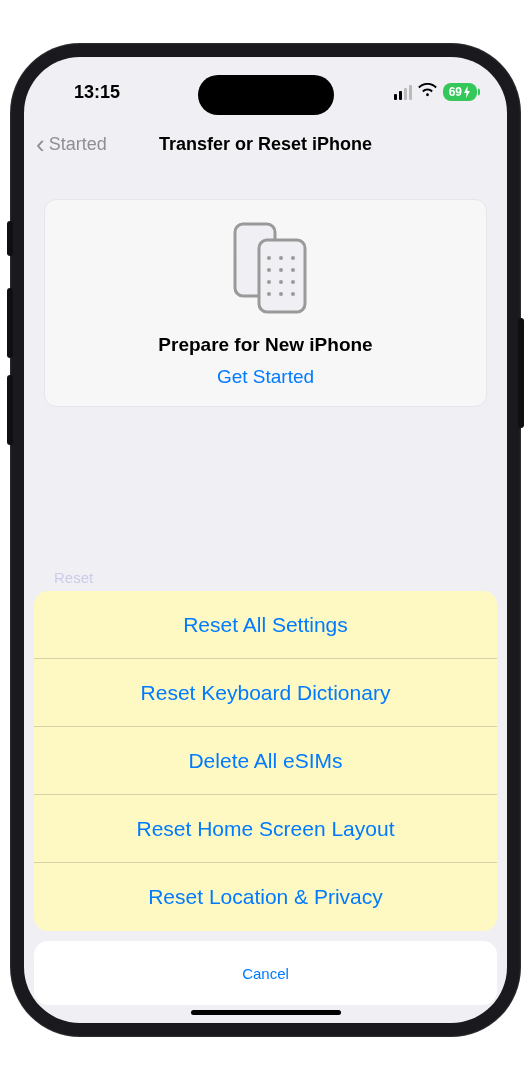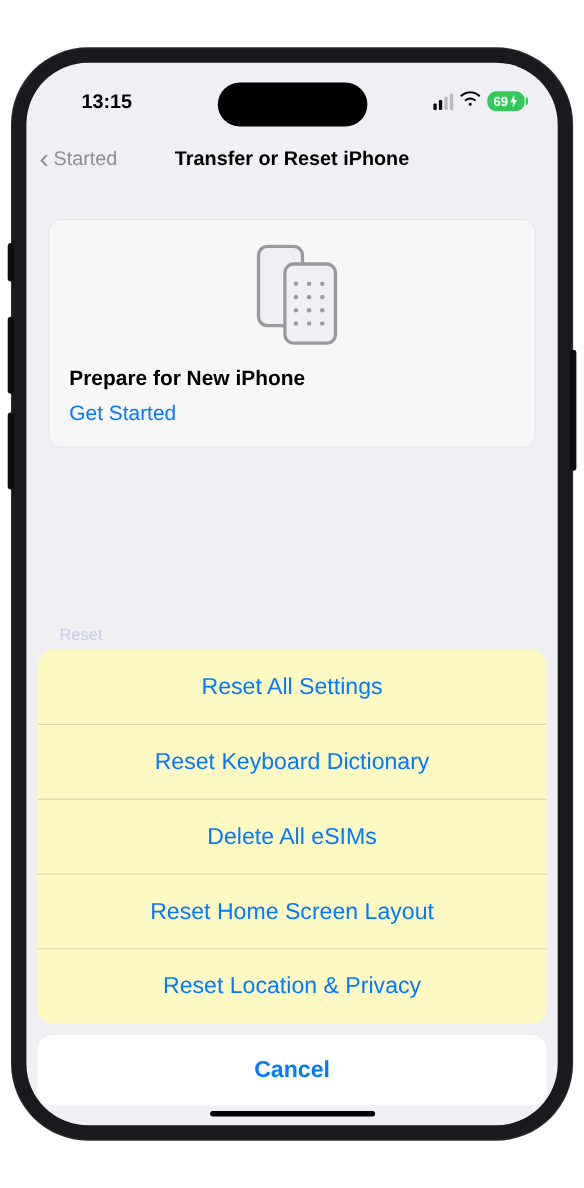--- a/index.html
+++ b/index.html
@@ -151,21 +151,21 @@
       left: 0;
       right: 0;
       bottom: 0;
       padding: 30px 20px 0;
     }
     .prepare-card {
       background: #f7f7f8;
       border: 1px solid #e5e5ea;
       border-radius: 12px;
       padding: 22px 18px 18px;
-      text-align: left;
+      text-align: center;
     }
     .phone-icons {
       display: flex;
       justify-content: center;
       margin-bottom: 20px;
     }
     .prepare-title {
       font-size: 19px;
       font-weight: 600;
       color: #000;
@@ -224,22 +224,22 @@
       pointer-events: none;
     }
     .cancel-btn {
       background: #fff;
       border-radius: 14px;
       height: 64px;
       display: flex;
       align-items: center;
       justify-content: center;
       color: #007aff;
-      font-size: 21px;
-      font-weight: 700;
+      font-size: 15px;
+      font-weight: 400;
     }
     .reset-hint {
       position: absolute;
       left: 20px;
       top: -22px;
       color: #a0a0e0;
       font-size: 15px;
       opacity: 0.45;
     }
     .home-indicator {

